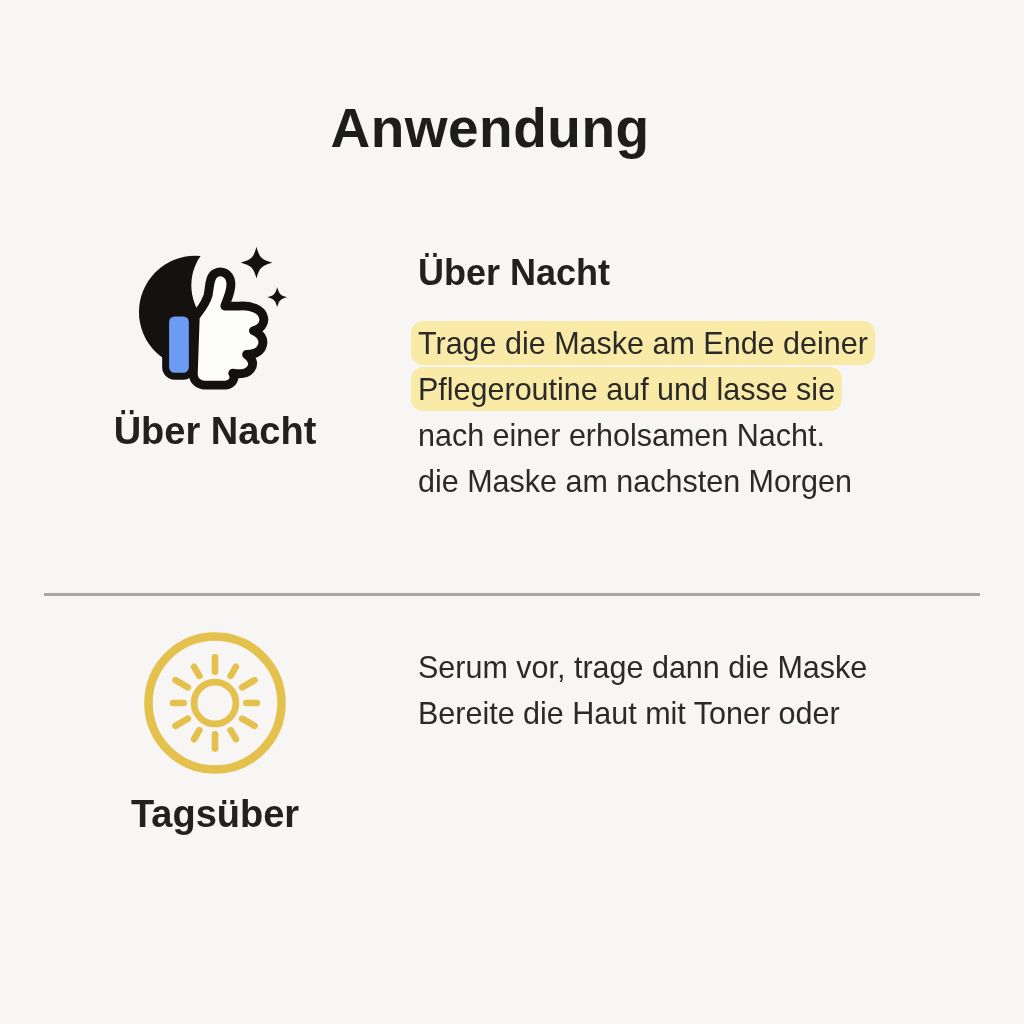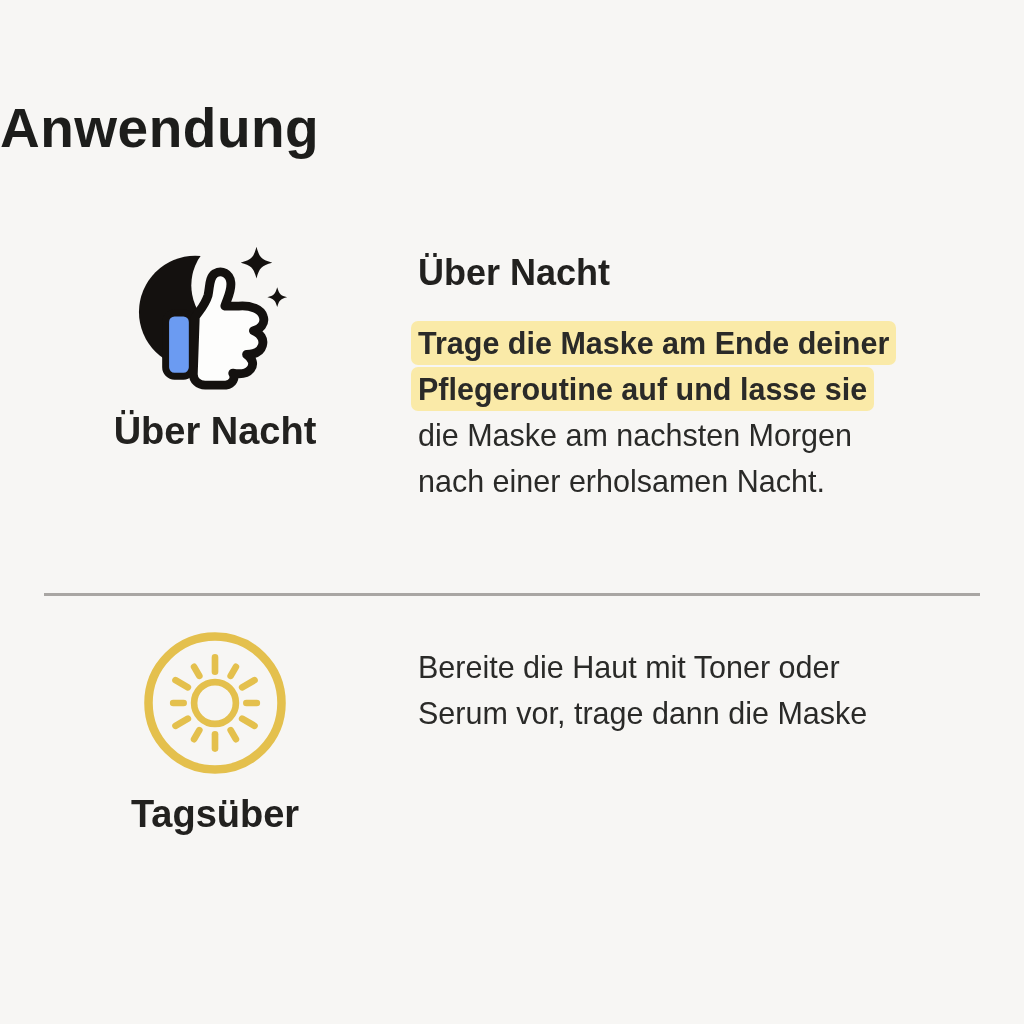--- a/index.html
+++ b/index.html
@@ -6,20 +6,21 @@
   .canvas{
     position:relative;
     width:1024px;height:1024px;
     background:#f7f6f4;
     font-family:"Liberation Sans", sans-serif;
     color:#262624;
     overflow:hidden;
   }
   .title{
     position:absolute;top:96px;left:0;width:980px;
+    text-align:center;
     font-size:55px;font-weight:800;letter-spacing:0.5px;
     color:#1d1d1b;
   }
   .left-col{
     position:absolute;left:60px;width:310px;
     text-align:center;
   }
   .left-col .icon-wrap{display:inline-block;}
   .left-label{
     font-size:38px;font-weight:700;color:#22211f;
@@ -33,24 +34,23 @@
     margin:0 0 26px 0;
   }
   .line{
     height:46px;line-height:46px;
     font-size:30.5px;
     white-space:pre;
     color:#2a2a28;
   }
   .hl{
     background:#faeaa8;
-    border-radius:7px;
+    border-radius:12px;
     padding:5px 7px;
     margin:0 -4px 0 -7px;
-    font-weight:bold;
   }
   .divider{
     position:absolute;left:44px;top:593px;
     width:936px;height:3px;
     background:#a9a6a3;
     border:none;margin:0;
   }
   #row1-left{top:228px;}
   #row1-right{top:252px;}
   #row2-left{top:627px;}
@@ -75,22 +75,22 @@
       </svg>
     </span>
     <div class="left-label">Über Nacht</div>
   </div>
 
   <div class="right-col" id="row1-right">
     <h2 class="right-heading">Über Nacht</h2>
     <div class="lines">
         <div class="line"><span class="hl">Trage die Maske am Ende deiner</span></div>
         <div class="line"><span class="hl">Pflegeroutine auf und lasse sie</span></div>
+        <div class="line"><span>nach einer erholsamen Nacht.</span></div>
         <div class="line"><span>die Maske am nachsten Morgen</span></div>
-        <div class="line"><span>nach einer erholsamen Nacht.</span></div>
       </div>
   </div>
 
   <hr class="divider">
 
   <div class="left-col" id="row2-left">
     <span class="icon-wrap">
       <svg width="152" height="152" viewBox="0 0 160 160" aria-hidden="true">
         <circle cx="80" cy="80" r="70" fill="none" stroke="#e4c04d" stroke-width="9"></circle>
         <circle cx="80" cy="80" r="22" fill="none" stroke="#e4c04d" stroke-width="7"></circle>
@@ -108,18 +108,18 @@
           <line x1="80" y1="47" x2="80" y2="32" transform="rotate(300 80 80)"></line>
           <line x1="80" y1="47" x2="80" y2="36" transform="rotate(330 80 80)"></line>
         </g>
       </svg>
     </span>
     <div class="left-label">Tagsüber</div>
   </div>
 
   <div class="right-col" id="row2-right">
     <div class="lines">
+        <div class="line"><span>Serum vor, trage dann die Maske</span></div>
         <div class="line"><span>Bereite die Haut mit Toner oder</span></div>
-        <div class="line"><span>Serum vor, trage dann die Maske</span></div>
       </div>
   </div>
 
 </div>
 
 </body></html>

